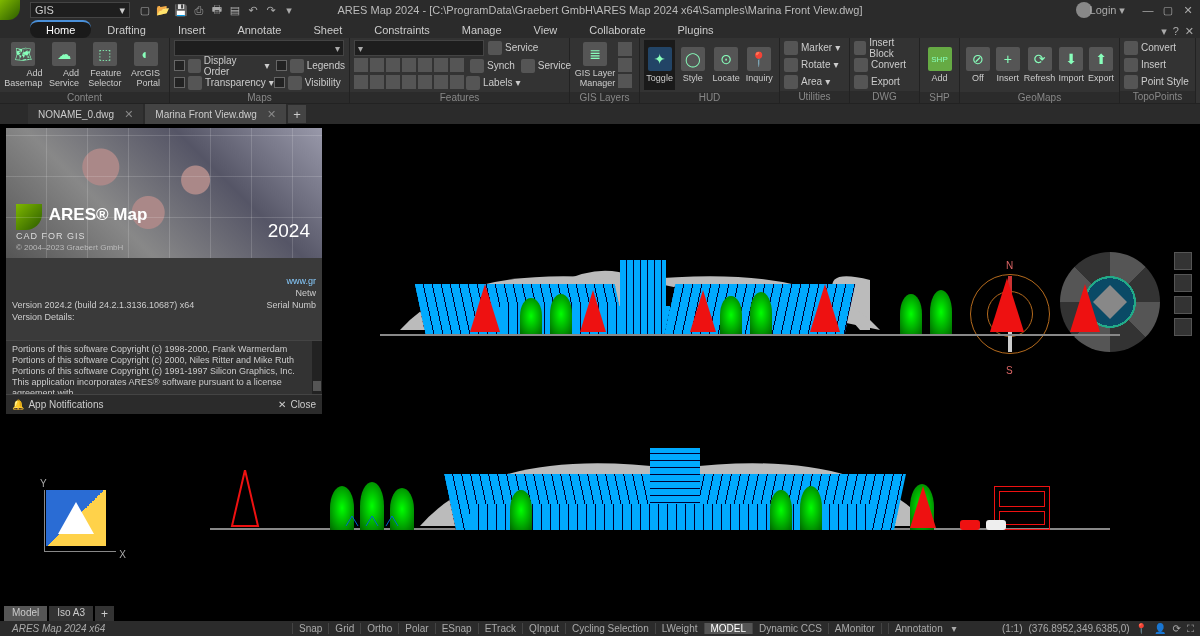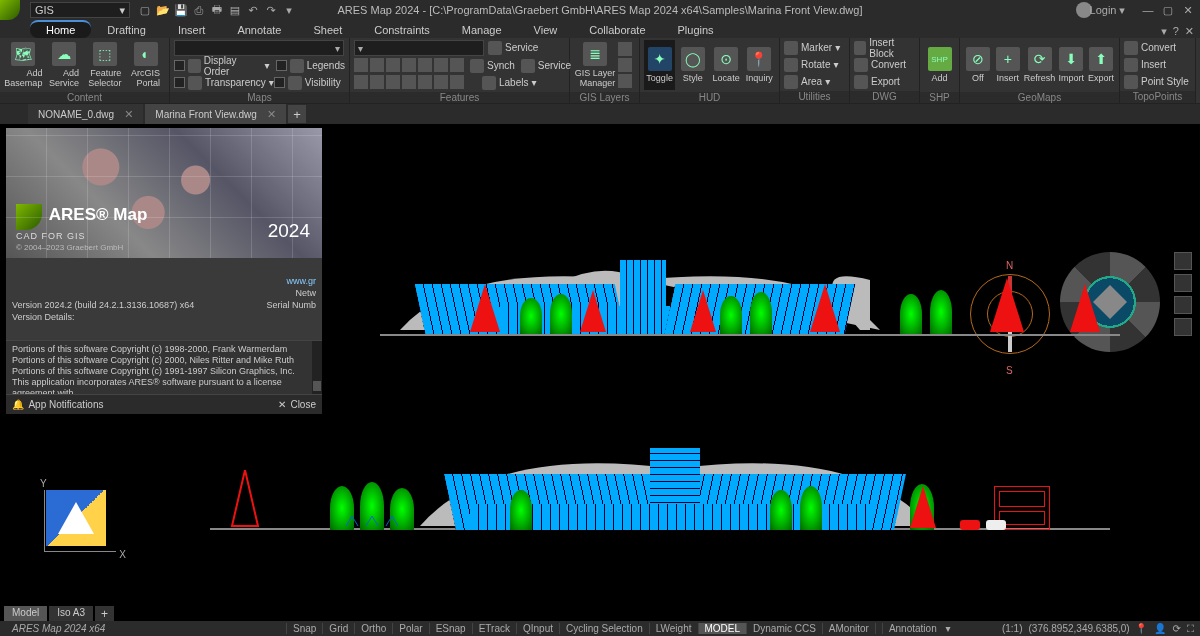--- a/index.html
+++ b/index.html
@@ -111,21 +111,21 @@
 
 
 .layouttabs { position:absolute; left:4px; bottom:14px; height:16px; display:flex; gap:2px;}
 .layouttabs .lt { padding:1px 8px; background:#333; font-size:10px; color:#ccc;}
 .layouttabs .lt.active { background:#555;}
 .layouttabs .plus { padding:1px 6px; background:#333; font-size:12px;}
 
 
 .status { position:absolute; left:0; right:0; bottom:0; height:15px; background:#2b2b2b; display:flex; align-items:center; font-size:10px; color:#aaa;}
 .status .app { padding:0 12px;font-style:italic;}
-.status .toggles { position:absolute; left:286px; display:flex;}
+.status .toggles { position:absolute; left:292px; display:flex;}
 .status .toggles span { padding:0 6px; border-left:1px solid #444;}
 .status .rs { margin-left:auto; display:flex; gap:6px; padding-right:6px; align-items:center;}
 </style>
 </head>
 <body>
 
 <div class="titlebar">
   <div class="logo"></div>
   <div class="gis-combo">
       <span>GIS</span>
@@ -254,21 +254,21 @@
         </div>
         <div class="mini-item">
             <span class="ic"></span>
             <span>Synch</span>
           </div>
         <div class="mini-item">
             <span class="ic"></span>
             <span>Service</span>
           </div>
       </div>
-      <div style="display:flex;gap:18px;">
+      <div style="display:flex;gap:2px;">
         <div style="display:flex;gap:2px;">
           <span class="ic" style="width:14px;height:14px;background:#555;"></span>
           <span class="ic" style="width:14px;height:14px;background:#555;"></span>
           <span class="ic" style="width:14px;height:14px;background:#555;"></span>
           <span class="ic" style="width:14px;height:14px;background:#555;"></span>
           <span class="ic" style="width:14px;height:14px;background:#555;"></span>
           <span class="ic" style="width:14px;height:14px;background:#555;"></span>
           <span class="ic" style="width:14px;height:14px;background:#555;"></span>
         </div>
         <div class="mini-item">

